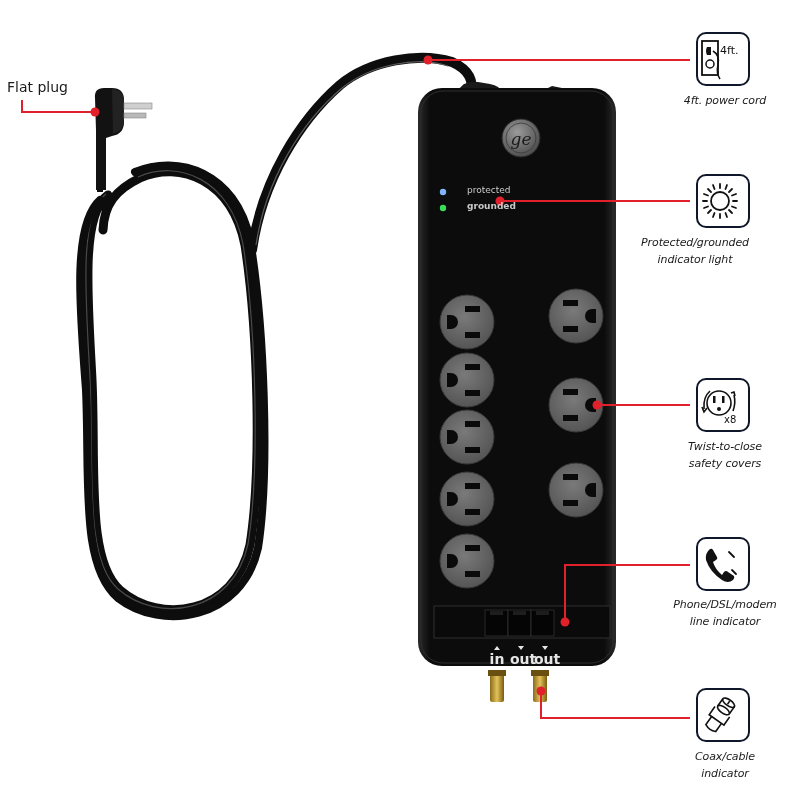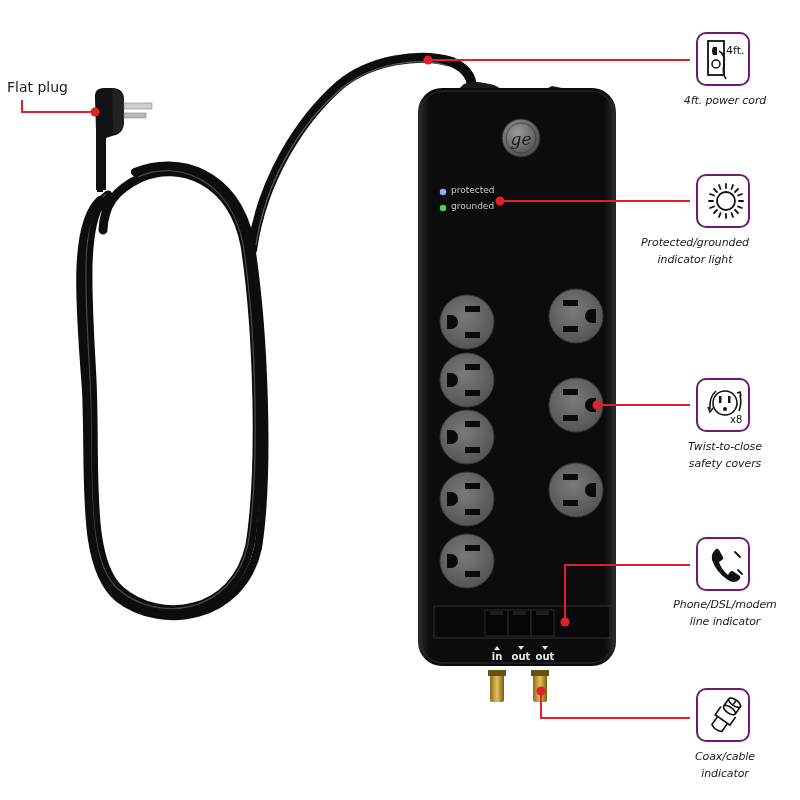--- a/index.html
+++ b/index.html
@@ -6,27 +6,27 @@
   html, body { width: 800px; height: 800px; background: #ffffff; overflow: hidden; }
   body { position: relative; font-family: "DejaVu Sans", "Liberation Sans", sans-serif; color: #1a1a1a; }
   .stage { position: absolute; left: 0; top: 0; width: 800px; height: 800px; }
   svg.art { position: absolute; left: 0; top: 0; }
 
   .label { position: absolute; font-size: 11px; line-height: 17px; text-align: center; color: #1a1a1a; letter-spacing: -0.1px; font-style: italic; }
   .flat-label { position: absolute; left: 7px; top: 79px; font-size: 14px; color: #1a1a1a; text-align: right; }
 
   .icon-box {
     position: absolute; width: 54px; height: 54px;
-    border: 2px solid #701a75; border-radius: 10px; background: #fff;
-    display: flex; align-items: center; justify-content: flex-end;
+    border: 2px solid #0f172a; border-radius: 10px; background: #fff;
+    display: flex; align-items: center; justify-content: flex-start;
   }
   .icon-box svg { width: 44px; height: 44px; }
 
-  .led-text { position: absolute; font-size: 9px; color: #c9c9c9; }
-  .jack-label { position: absolute; font-size: 10px; color: #e6e6e6; font-weight: bold; text-align: center; width: 22px; }
+  .led-text { position: absolute; font-size: 9px; color: #c9c9c9; margin-left: 16px; }
+  .jack-label { position: absolute; font-size: 14px; color: #e6e6e6; font-weight: bold; text-align: center; width: 22px; }
 </style>
 </head>
 <body>
 
 <div class="stage">
 
   <svg class="art" width="800" height="800" viewBox="0 0 800 800">
     <defs>
       <linearGradient id="stripGrad" x1="0" x2="1" y1="0" y2="0">
         <stop offset="0" stop-color="#2a2a2a"></stop>
@@ -166,21 +166,21 @@
       <circle cx="95" cy="112" r="4.5"></circle>
       <circle cx="428" cy="60" r="4.5"></circle>
       <circle cx="500" cy="201" r="4.5"></circle>
       <circle cx="597" cy="405" r="4.5"></circle>
       <circle cx="565" cy="622" r="4.5"></circle>
       <circle cx="541" cy="691" r="4.5"></circle>
     </g>
   </svg>
 
   <span class="led-text" style="left:451px; top:185px;">protected</span>
-  <span class="led-text" style="left:451px; top:201px;">grounded</span>
+  <span class="led-text" style="left:451px; top:201px;font-weight:bold;">grounded</span>
 
   <span class="jack-label" style="left:486px; top:651px;">in</span>
   <span class="jack-label" style="left:510px; top:651px;">out</span>
   <span class="jack-label" style="left:534px; top:651px;">out</span>
 
   <span class="flat-label">Flat plug</span>
 
   <div class="icon-box" style="left:696px; top:32px;">
     <svg viewBox="0 0 44 44">
       <rect x="4" y="4" width="16" height="34" fill="none" stroke="#111" stroke-width="1.8"></rect>

